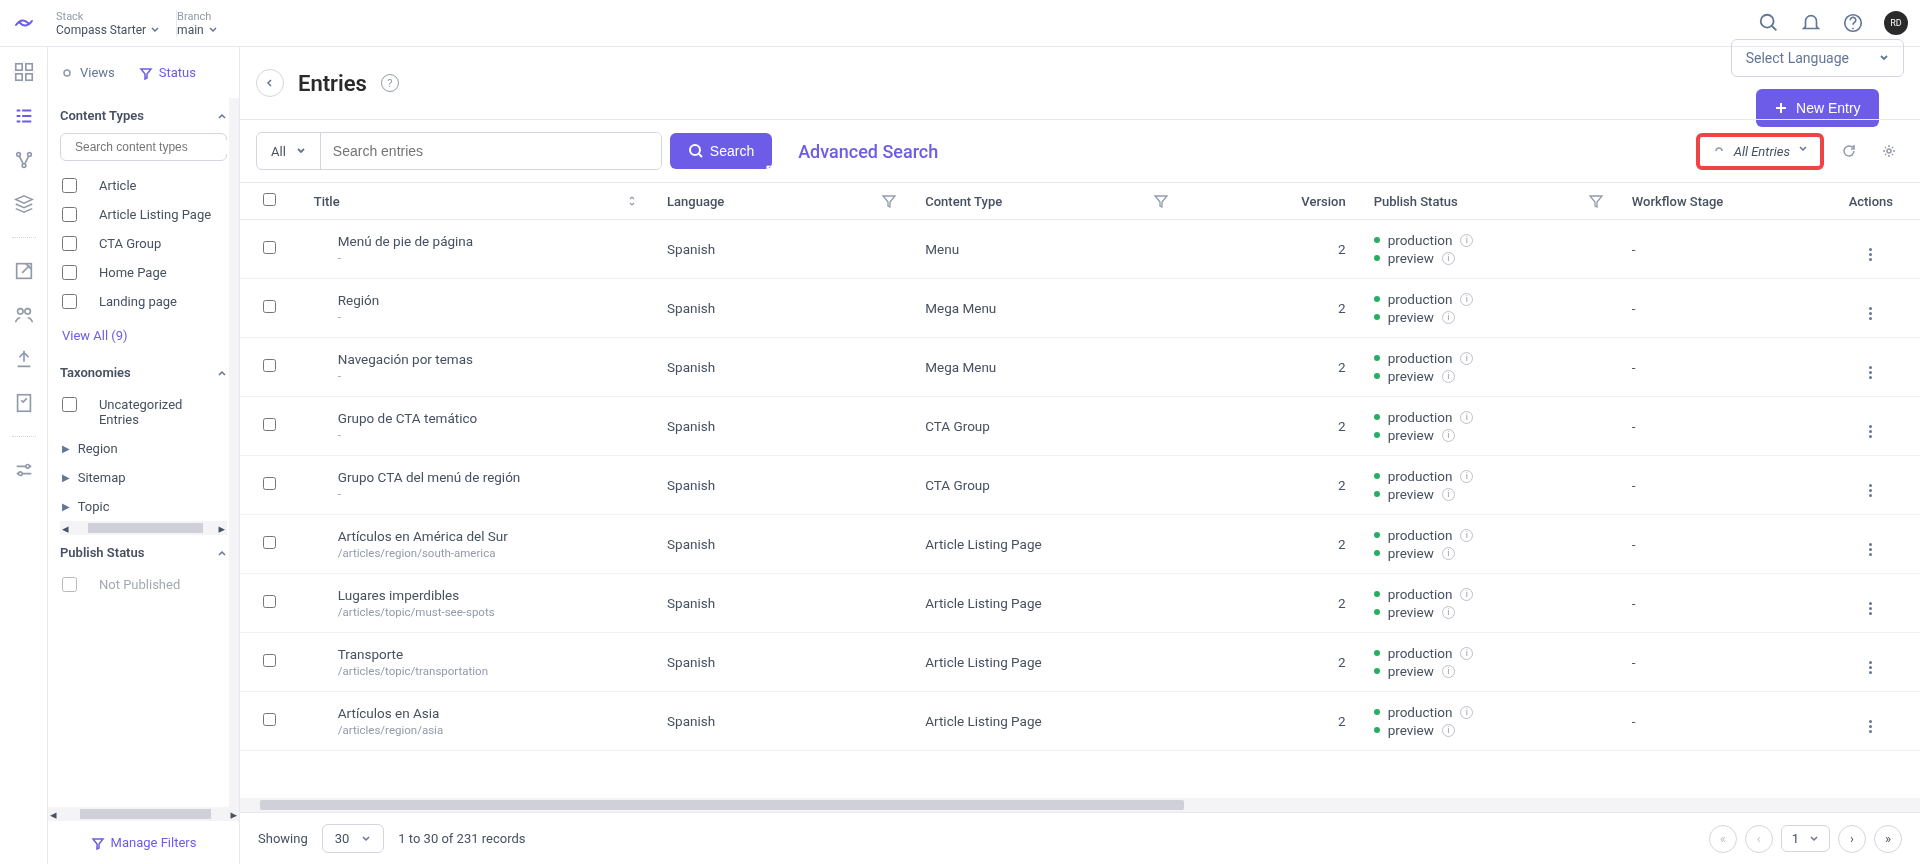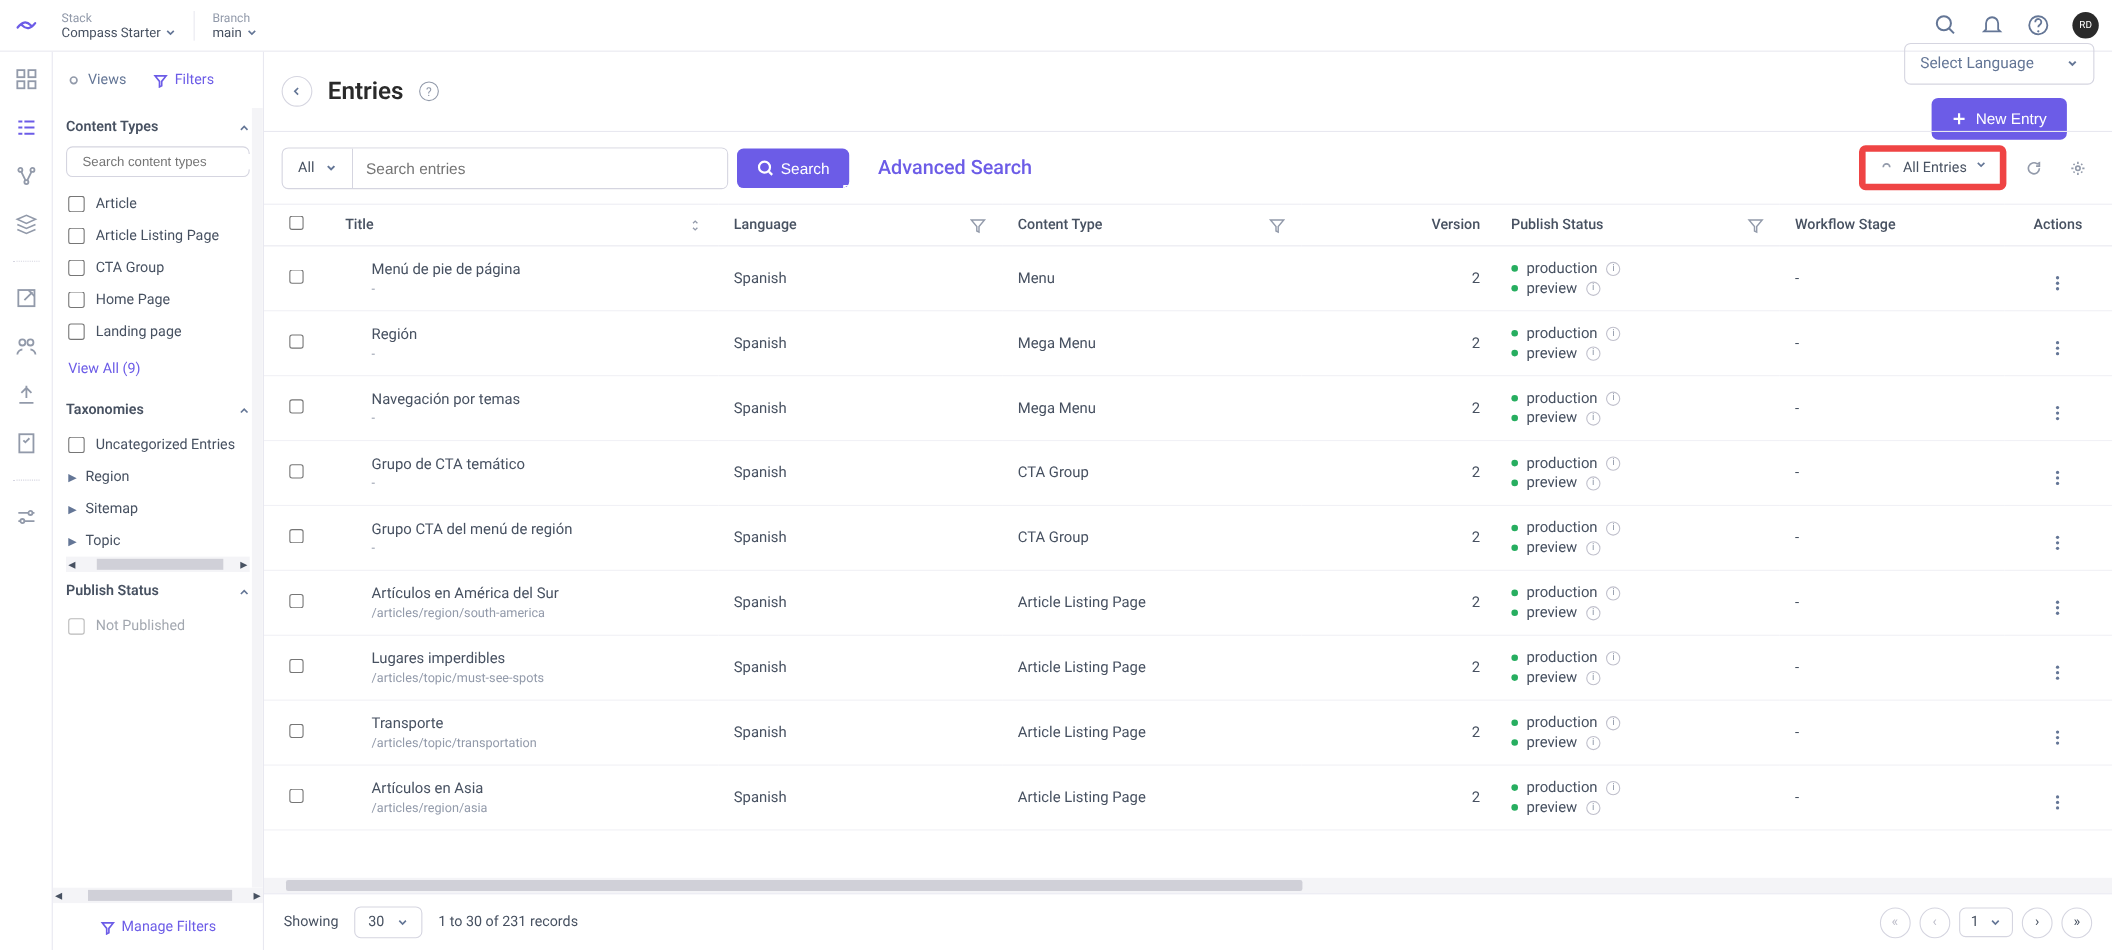--- a/index.html
+++ b/index.html
@@ -1,39 +1,39 @@
 <!DOCTYPE html>
 <html><head>
 <meta charset="utf-8">
 <style>
 * { box-sizing: border-box; margin: 0; padding: 0; }
 body { font-family: -apple-system, BlinkMacSystemFont, "Segoe UI", Roboto, sans-serif; font-size: 13px; color: #475161; background: #fff; overflow: hidden; height: 864px; width: 1920px; }
 .top-bar { height: 47px; border-bottom: 1px solid #e8e8f0; display: flex; align-items: center; padding: 0 12px; }
 .logo { width: 24px; height: 24px; margin-right: 20px; }
-.stack-info { display: flex; flex-direction: column; padding-right: 16px; border-right: 1px solid #e8e8f0; margin-right: 16px; }
+.stack-info { display: flex; flex-direction: column; padding-right: 16px; border-right: 1px solid #e8e8f0; }
 .branch-info { display: flex; flex-direction: column; }
 .info-label { font-size: 11px; color: #929aaa; }
 .info-value { font-size: 12px; color: #475161; display: flex; align-items: center; gap: 4px; }
 .top-right { margin-left: auto; display: flex; align-items: center; gap: 20px; }
 .top-icon { width: 22px; height: 22px; stroke: #647696; fill: none; cursor: pointer; }
 .avatar { width: 24px; height: 24px; border-radius: 50%; background: #2a2a2a; color: #fff; font-size: 9px; display: flex; align-items: center; justify-content: center; }
 .main-area { display: flex; height: 817px; }
 .icon-rail { width: 48px; border-right: 1px solid #e8e8f0; display: flex; flex-direction: column; align-items: center; padding-top: 14px; gap: 22px; }
 .rail-icon { width: 22px; height: 22px; stroke: #929aaa; fill: none; cursor: pointer; }
 .rail-icon.active { stroke: #6c5ce7; }
 .rail-sep { height: 1px; width: 24px; border-top: 1px dotted #d5d5e0; }
 .left-panel { width: 192px; display: flex; flex-direction: column; border-right: 1px solid #e8e8f0; }
 .panel-top { padding: 18px 12px; display: flex; gap: 24px; }
 .panel-tab { display: flex; align-items: center; gap: 6px; font-size: 13px; color: #647696; cursor: pointer; }
 .panel-tab.active { color: #6c5ce7; }
 .sidebar-body { flex: 1; overflow-y: auto; padding: 0 12px 8px; position: relative; }
 .section-head { display: flex; align-items: center; justify-content: space-between; padding: 10px 0; font-size: 13px; font-weight: 600; color: #475161; cursor: pointer; }
 .search-ct { display: flex; align-items: center; gap: 6px; border: 1px solid #d5d5e0; border-radius: 6px; padding: 6px 8px; margin-bottom: 10px; }
 .search-ct input { border: none; outline: none; font-size: 12px; flex: 1; }
-.check-item { display: flex; align-items: flex-end; gap: 10px; padding: 7px 2px; font-size: 13px; color: #475161; }
+.check-item { display: flex; align-items: flex-start; gap: 22px; padding: 7px 2px; font-size: 13px; color: #475161; }
 .check-item input { width: 15px; height: 15px; }
 .view-all-link { color: #6c5ce7; font-size: 13px; padding: 12px 2px; cursor: pointer; }
 .tree-item { display: flex; align-items: center; gap: 8px; padding: 7px 2px; font-size: 13px; }
 .tree-caret { font-size: 10px; color: #647696; }
 .hscroll { height: 14px; background: #f4f4f7; display: flex; align-items: center; justify-content: space-between; padding: 0 2px; }
 .hscroll .thumb { height: 10px; background: #d0d0d8; width: 70%; margin-left: 4px; }
 .manage-filters { padding: 14px; text-align: center; color: #6c5ce7; font-size: 13px; display: flex; align-items: center; justify-content: center; gap: 6px; cursor: pointer; }
 .content { flex: 1; display: flex; flex-direction: column; position: relative; }
 .content-header { height: 72px; display: flex; align-items: center; padding: 0 16px; gap: 14px; }
 .back-btn { width: 28px; height: 28px; border: 1px solid #d5d5e0; border-radius: 50%; display: flex; align-items: center; justify-content: center; cursor: pointer; }
@@ -43,21 +43,21 @@
 .lang-select { border: 1px solid #d5d5e0; border-radius: 6px; padding: 10px 14px; display: flex; align-items: center; gap: 30px; cursor: pointer; font-size: 14px; color: #647696; }
 .new-entry-btn { background: #6c5ce7; color: #fff; border: none; border-radius: 6px; padding: 11px 18px; font-size: 14px; font-weight: 500; display: flex; align-items: center; gap: 8px; cursor: pointer; }
 .search-row { display: flex; align-items: center; padding: 12px 16px; gap: 14px; border-top: 1px solid #e8e8f0; }
 .search-group { display: flex; border: 1px solid #d5d5e0; border-radius: 6px; overflow: hidden; }
 .all-drop { padding: 10px 14px; display: flex; align-items: center; gap: 10px; border-right: 1px solid #d5d5e0; cursor: pointer; }
 .search-input { border: none; outline: none; padding: 10px 12px; width: 340px; font-size: 14px; }
 .search-btn { background: #6c5ce7; color: #fff; border: none; padding: 10px 18px; font-size: 14px; font-weight: 500; display: flex; align-items: center; gap: 6px; cursor: pointer; border-radius: 6px; margin-left: -6px; position: relative; }
 .cursor-overlay { position: absolute; right: -4px; bottom: -8px; font-size: 14px; pointer-events: none; }
 .adv-search { color: #6c5ce7; font-size: 18px; font-weight: 500; cursor: pointer; margin-left: 12px; }
 .search-right { margin-left: auto; display: flex; gap: 10px; align-items: center; }
-.pill { border: 6px solid #ef4444; border-radius: 6px; padding: 7px 12px; display: flex; align-items: flex-start; gap: 8px; font-size: 13px; cursor: pointer; }
+.pill { border: 4px solid #ef4444; border-radius: 6px; padding: 7px 12px; display: flex; align-items: flex-start; gap: 8px; font-size: 13px; cursor: pointer; font-style: italic; }
 .circle-btn { width: 30px; height: 30px; border-radius: 50%; display: flex; align-items: center; justify-content: center; cursor: pointer; }
 .table-wrap { flex: 1; overflow: auto; }
 table { width: 100%; border-collapse: collapse; }
 thead th { text-align: left; padding: 10px 14px; font-size: 13px; font-weight: 500; color: #475161; border-top: 1px solid #e8e8f0; border-bottom: 1px solid #e8e8f0; background: #fff; position: sticky; top: 0; }
 thead th .th-inner { display: flex; align-items: center; justify-content: space-between; }
 tbody td { padding: 12px 14px; font-size: 13.5px; color: #475161; border-bottom: 1px solid #f1f1f6; vertical-align: middle; }
 .title-cell { display: flex; flex-direction: column; gap: 2px; margin-left: 24px; }
 .title-sub { font-size: 11.5px; color: #929aaa; }
 .status-stack { display: flex; flex-direction: column; gap: 2px; }
 .status-line { display: flex; align-items: center; gap: 8px; }
@@ -173,21 +173,21 @@
       <div class="panel-tab">
         <svg class="sm" viewBox="0 0 14 14">
             <path d="M4 7a3 3 0 016 0M4 7a3 3 0 006 0" stroke-width="1.5"></path>
           </svg>
         <span>Views</span>
       </div>
       <div class="panel-tab active">
         <svg class="sm" viewBox="0 0 14 14" style="stroke:#6c5ce7">
             <path d="M2 3h10l-4 5v4l-2 1v-5L2 3z" stroke-width="1.5"></path>
           </svg>
-        <span>Filters</span>
+        <span>Status</span>
       </div>
     </div>
     <div class="sidebar-body">
       <div class="vscroll-track"></div>
       <div class="section-head">
         <span>Content Types</span>
         <svg class="chev" viewBox="0 0 10 10">
             <path d="M2 7l3-3 3 3" stroke-width="1.5"></path>
           </svg>
       </div>

